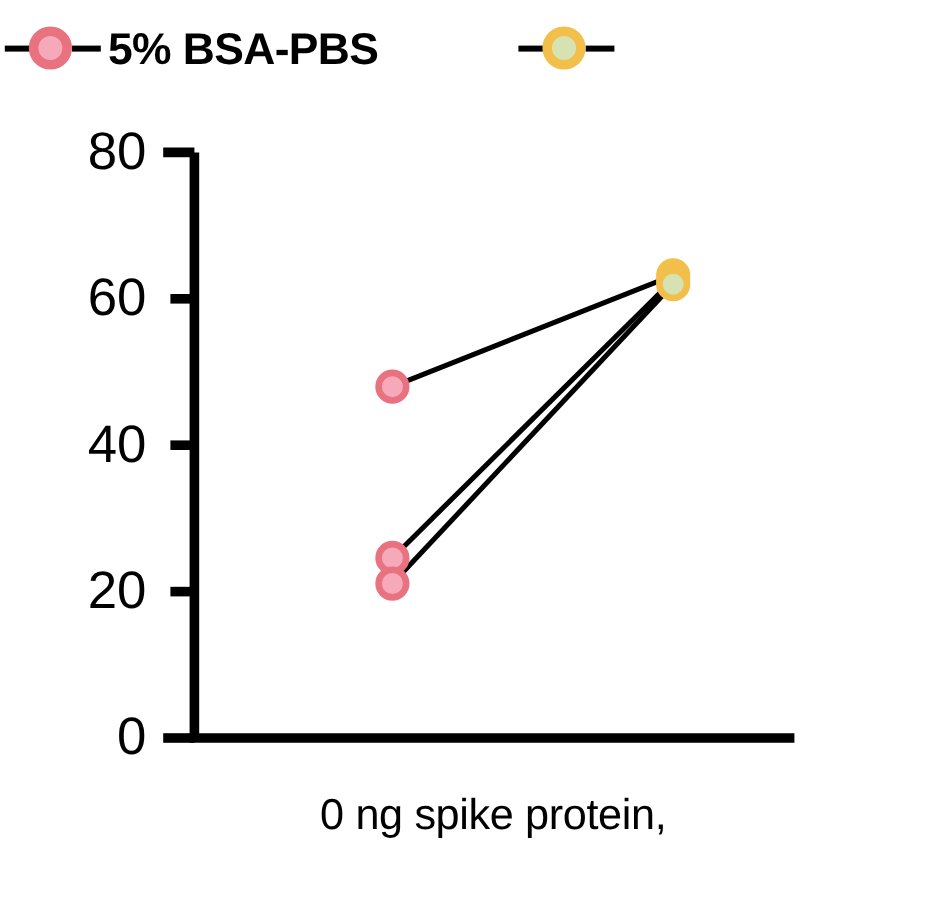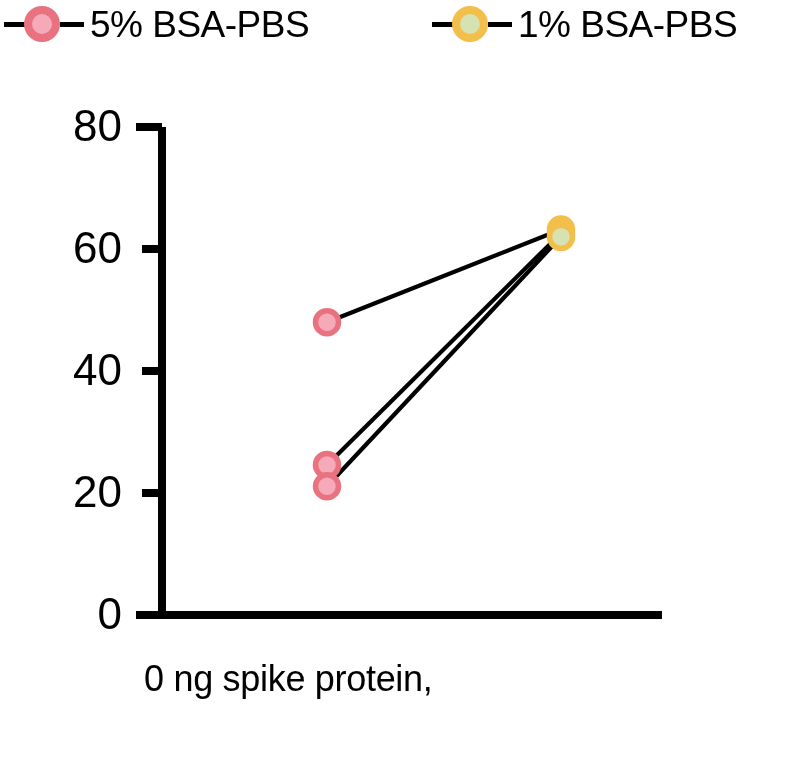--- a/index.html
+++ b/index.html
@@ -1,40 +1,40 @@
 <!DOCTYPE html>
 <html><head>
 <meta charset="utf-8">
 <style>
   html,body{margin:0;padding:0;background:#ffffff;}
   body{width:788px;height:762px;position:relative;overflow:hidden;
        font-family:"Liberation Sans",sans-serif;color:#000;}
 
   
-  #legend{position:absolute;left:0;top:0;width:788px;height:48px;}
+  #legend{position:absolute;left:0;top:16px;width:788px;height:48px;font-weight:bold;}
   .legend-entry{position:absolute;top:0;height:48px;display:flex;align-items:center;}
   #legend-entry-0{left:4px;}
   #legend-entry-1{left:432px;}
   .legend-key{position:relative;width:80px;height:44px;flex:0 0 80px;}
   .legend-dash{position:absolute;top:20px;height:5px;background:#000;}
   .legend-dash.left{left:0;width:24px;}
   .legend-dash.right{left:56px;width:24px;}
   .legend-marker{position:absolute;left:20px;top:4px;width:36px;height:36px;
                  border-radius:50%;box-sizing:border-box;}
   .legend-label{font-size:37px;line-height:37px;letter-spacing:-0.5px;
                 white-space:nowrap;margin-left:6px;}
 
   
   #plot{position:absolute;left:0;top:48px;width:788px;height:600px;}
   #plot svg{display:block;}
   .tick-label{font-family:"Liberation Sans",sans-serif;font-size:44px;fill:#000;
               text-anchor:end;dominant-baseline:middle;}
 
   
-  #xcaption{position:absolute;left:144px;top:658px;width:502px;}
+  #xcaption{position:absolute;left:160px;top:658px;width:502px;text-align:center;}
   #xcaption div{font-size:36px;line-height:42px;letter-spacing:-0.3px;white-space:nowrap;}
 </style>
 </head>
 <body>
 
 <div id="legend">
 
   <div class="legend-entry" id="legend-entry-0">
     <span class="legend-key">
       <span class="legend-dash left"></span>
@@ -43,21 +43,20 @@
     </span>
     <span class="legend-label">5% BSA-PBS</span>
   </div>
 
   <div class="legend-entry" id="legend-entry-1">
     <span class="legend-key">
       <span class="legend-dash left"></span>
       <span class="legend-dash right"></span>
       <span class="legend-marker" id="legend-marker-1" style="background: rgb(215, 226, 178); border: 8px solid rgb(243, 191, 75);"></span>
     </span>
-    <span class="legend-label">1% BSA-PBS</span>
   </div>
 
 </div>
 
 <div id="plot">
   <svg id="plot-svg" width="788" height="600" viewBox="0 0 788 600">
     <g id="axis-layer">
         <line x1="162" y1="567" x2="162" y2="79" stroke="#000000" stroke-width="8" stroke-linecap="butt"></line>
         <line x1="158" y1="567" x2="662" y2="567" stroke="#000000" stroke-width="8" stroke-linecap="butt"></line>
         <line x1="162" y1="567" x2="136" y2="567" stroke="#000000" stroke-width="8" stroke-linecap="butt"></line>

